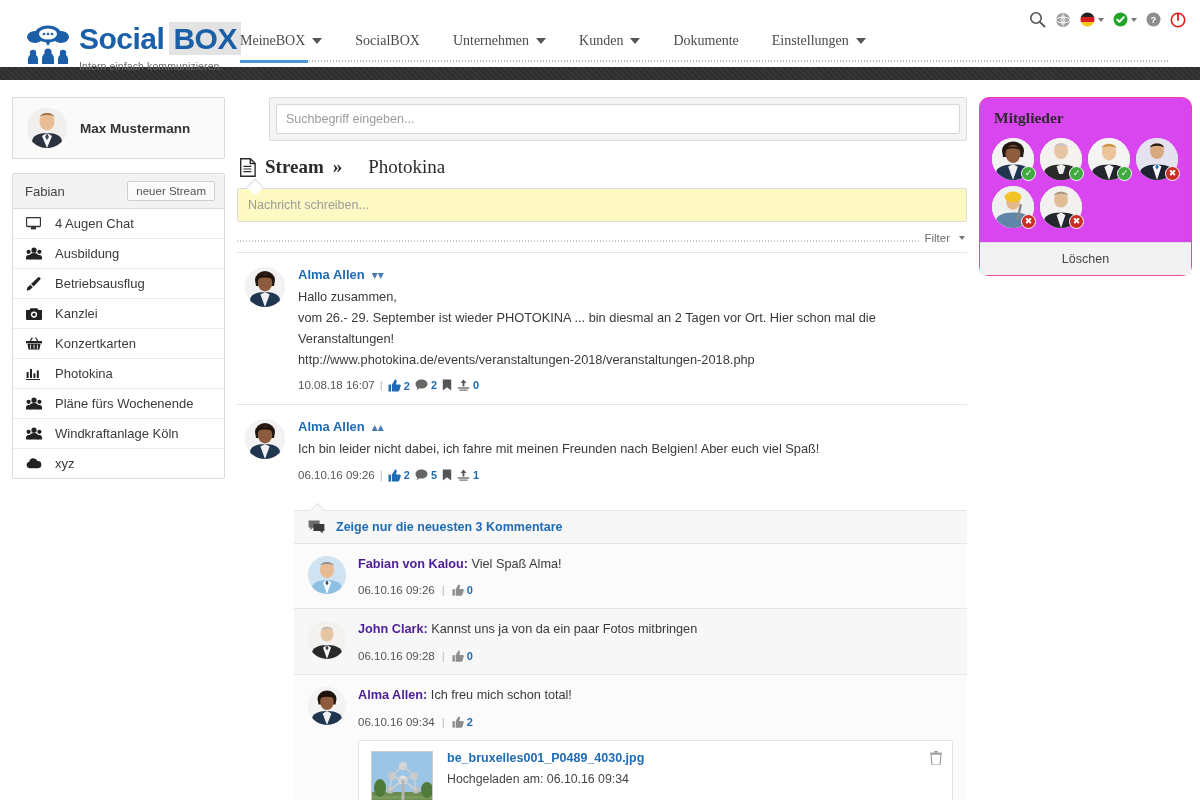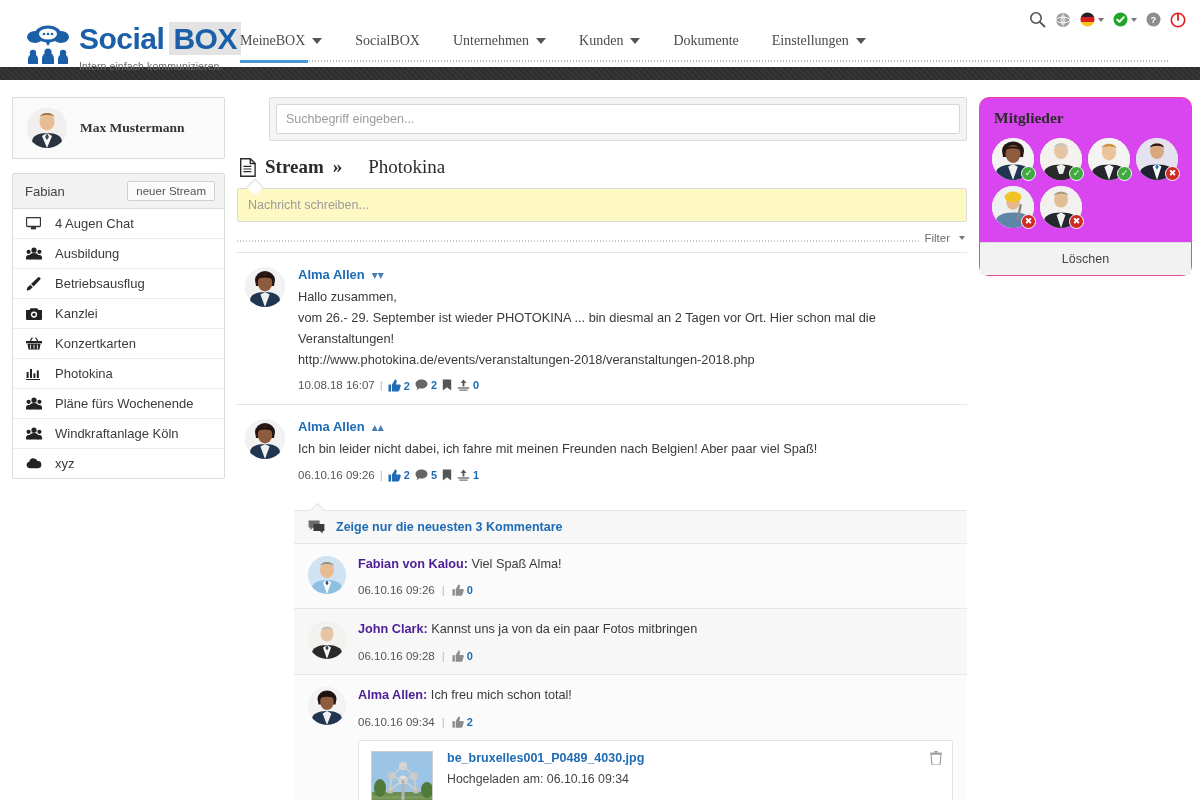--- a/index.html
+++ b/index.html
@@ -91,21 +91,21 @@
     background: #fbfbfb;
     border: 1px solid #dcdcdc;
     border-radius: 2px;
   }
   .user-card {
     display: flex; align-items: center; gap: 13px;
     padding: 13px 14px;
     background: #fafafa;
     height: 62px;
   }
-  .user-card .uname { font-size: 13.5px; font-weight: bold; color: #333; font-family: Liberation Serif, serif; }
+  .user-card .uname { font-size: 13.5px; font-weight: bold; color: #333; }
   .avatar {
     border-radius: 50%;
     background: #e9e9e9 no-repeat center/cover;
     flex: none;
     overflow: hidden;
     position: relative;
   }
 
   .streams-panel { margin-top: 14px; }
   .streams-head {
@@ -641,21 +641,21 @@
           <path d="M5 40 v-6.5 c0-5.5 6-8.5 15-8.5 s15 3 15 8.5 V40z" fill="#1f3550"></path>
           <path d="M20 25 l-4.6 2.6 l4.6 12.4 l4.6 -12.4z" fill="#f0f0f0"></path>
         </svg>
       </div>
       <div class="post-body">
         <div class="post-author-row">
           <span class="author">Alma Allen</span>
           <span class="chev-dbl">▴▴</span>
         </div>
         <div class="post-text">
-          <div>Ich bin leider nicht dabei, ich fahre mit meinen Freunden nach Belgien! Aber paar viel Spaß!</div>
+          <div>Ich bin leider nicht dabei, ich fahre mit meinen Freunden nach Belgien! Aber euch viel Spaß!</div>
         </div>
         <div class="meta-row">
           <span>06.10.16 09:26</span>
           <span class="meta-sep">|</span>
           <span class="meta-stat">
             <svg width="13" height="13" viewBox="0 0 13 13">
                 <path d="M0.5 5.6 h2.6 v7 h-2.6z" fill="#1f6bb5"></path>
                 <path d="M4 5.6 l3 -5.1 c1.5 0 2 1 1.6 2.4 l-0.7 2.5 h3.7 c0.9 0 1.4 0.8 1.1 1.6 l-1.4 4.6 c-0.2 0.7 -0.7 1 -1.4 1 H4z" fill="#1f6bb5"></path>
               </svg>
             <span class="meta-num num-blue">2</span>

